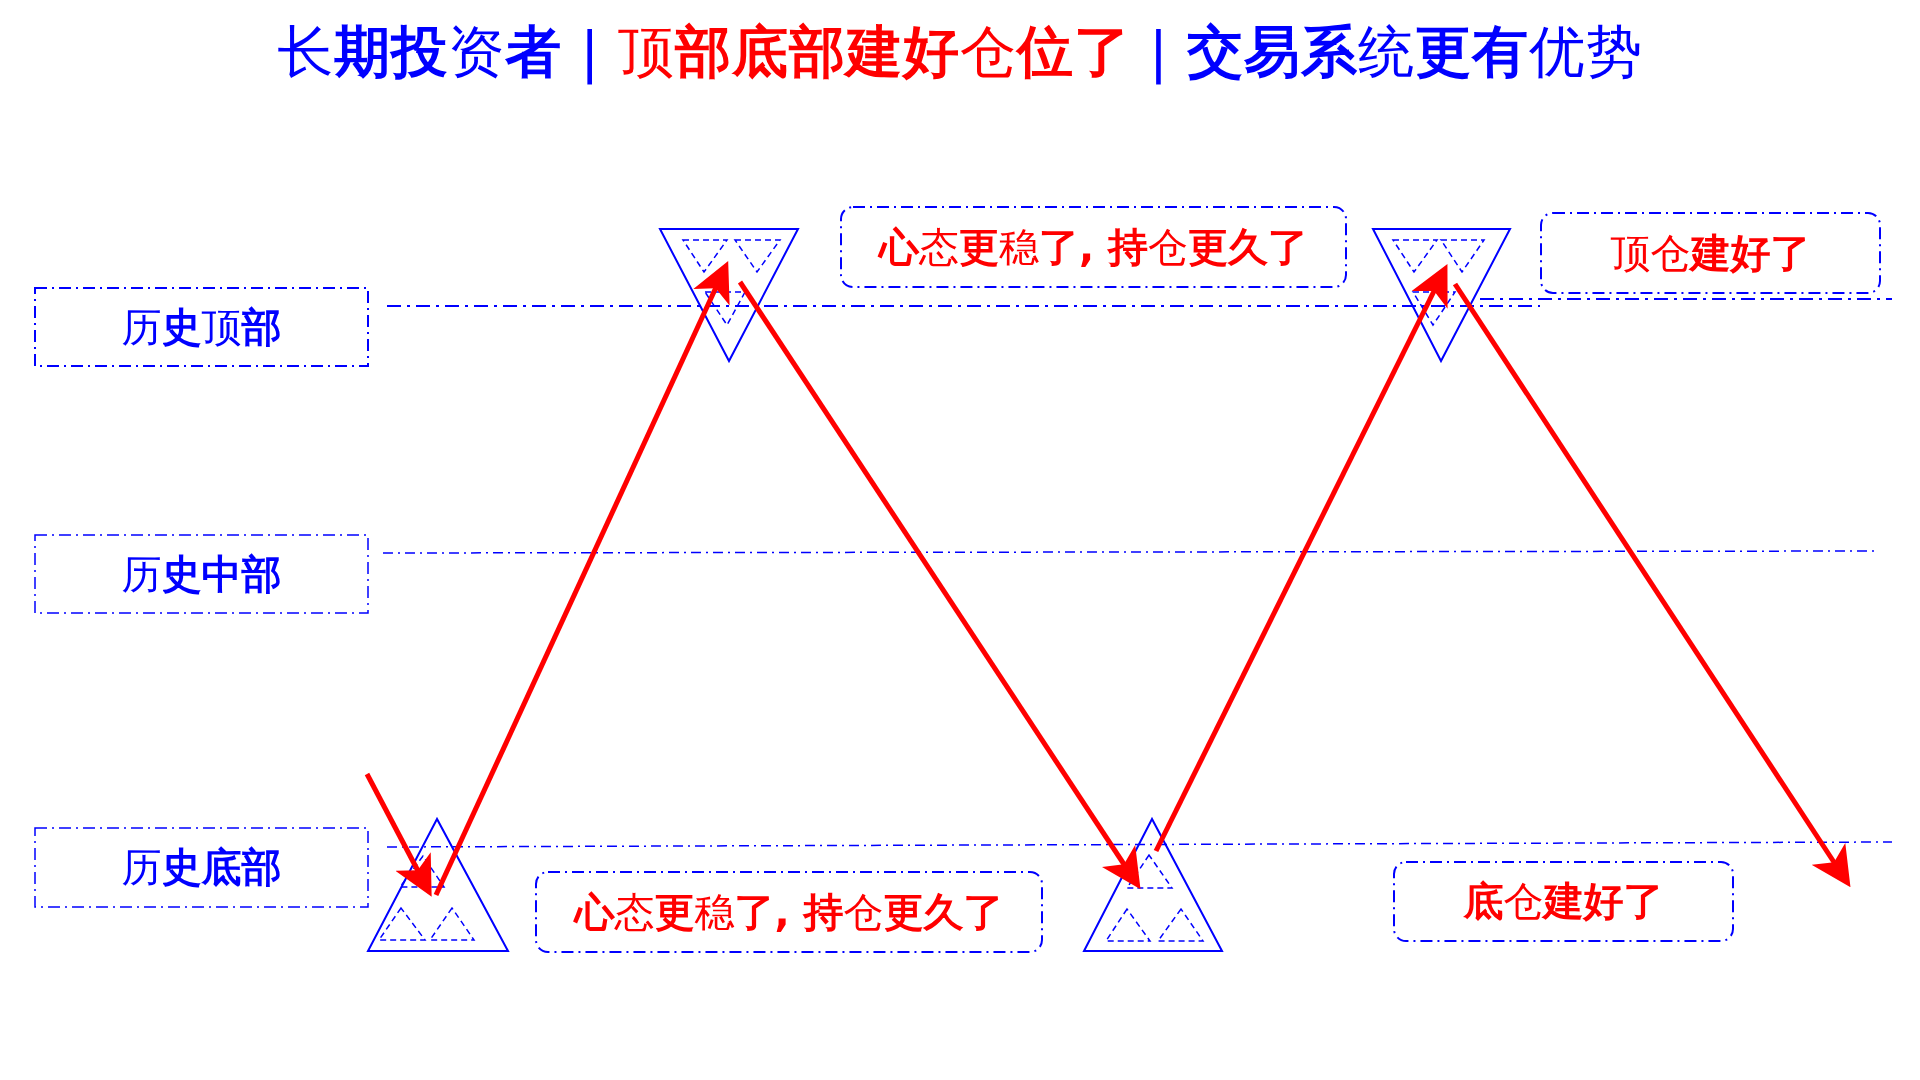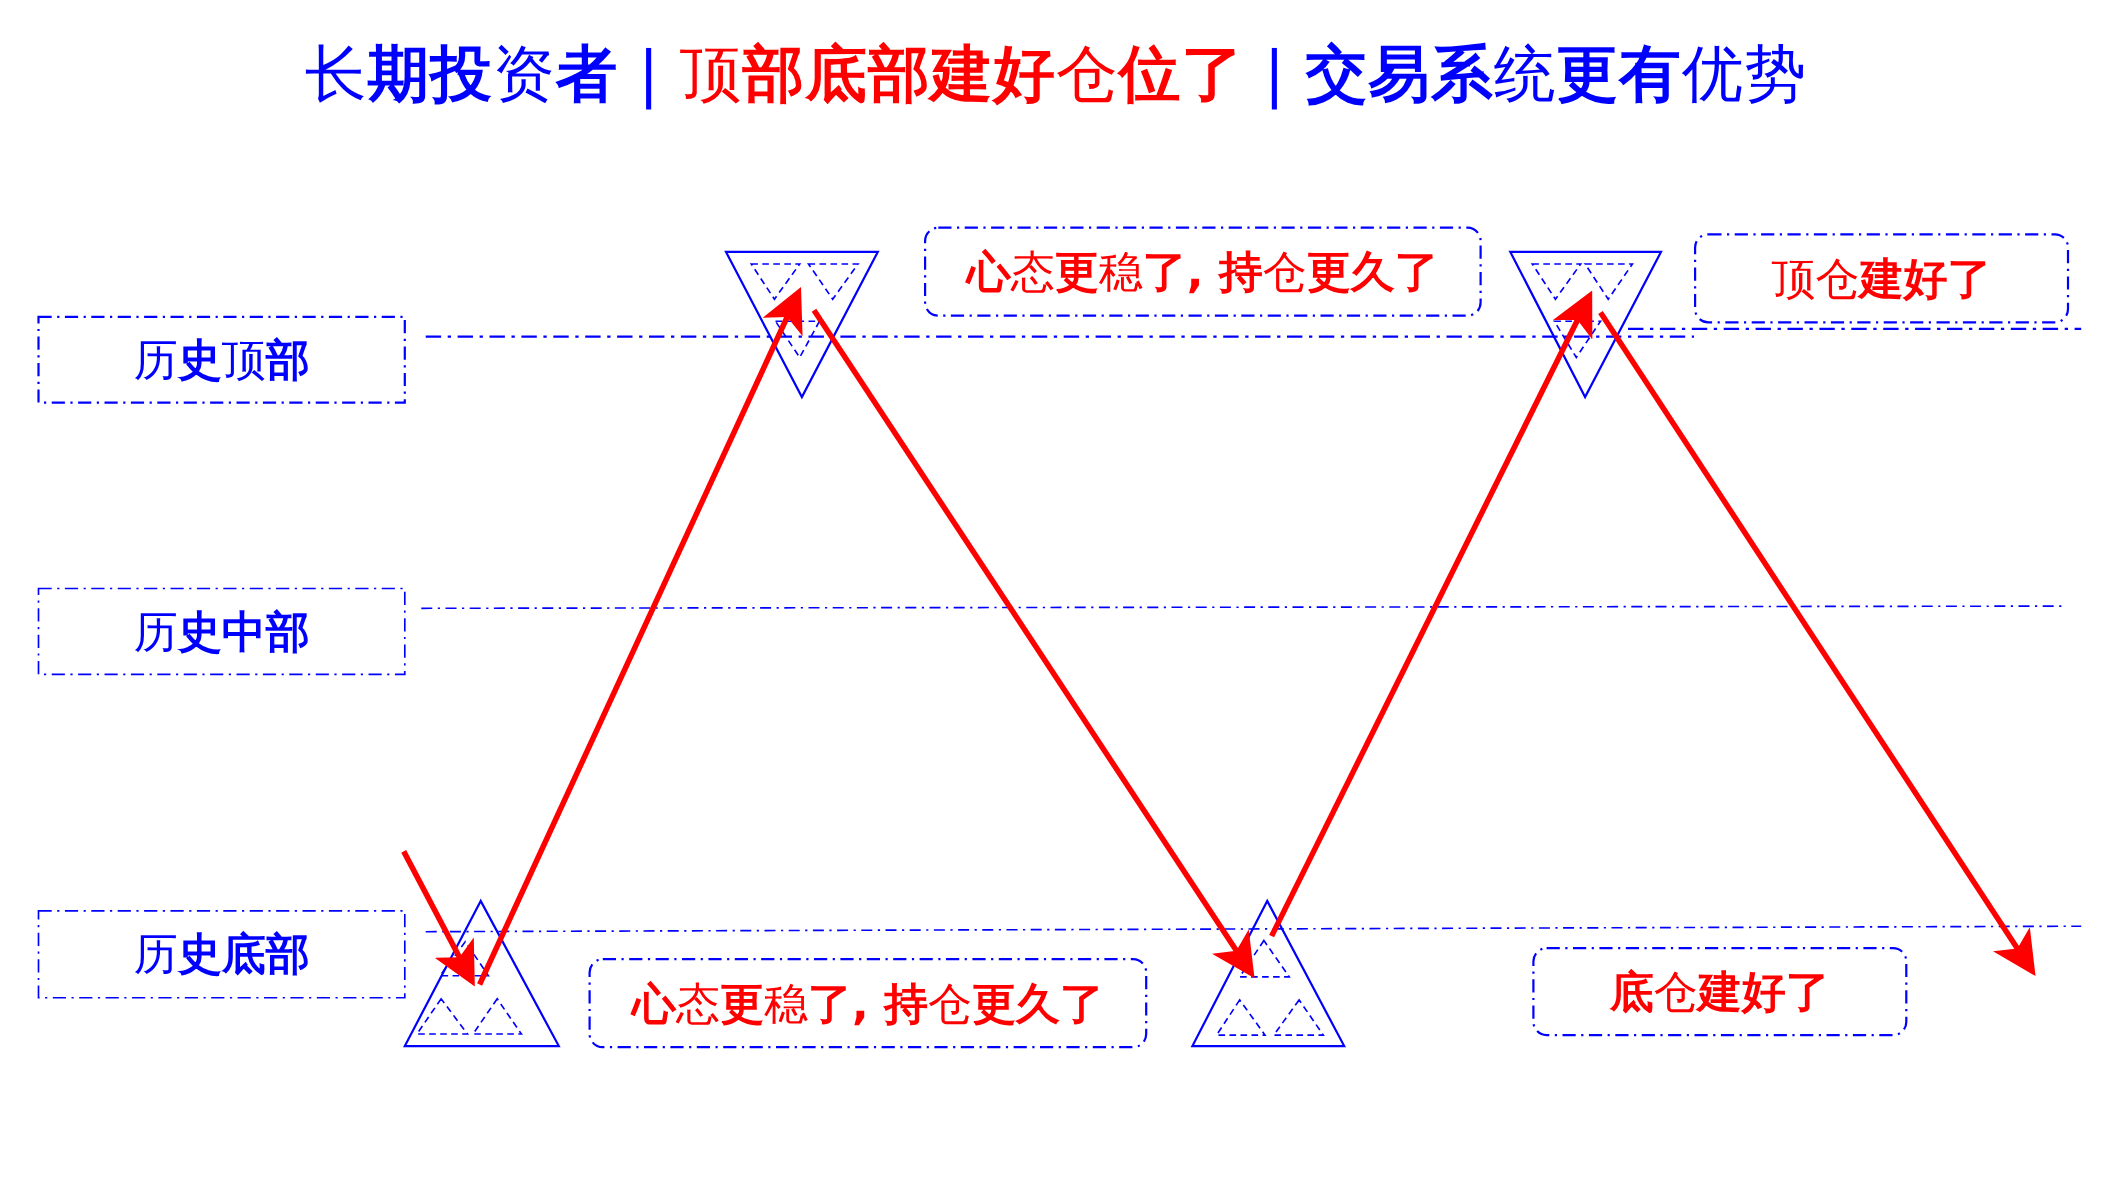--- a/index.html
+++ b/index.html
@@ -1,18 +1,18 @@
 <!DOCTYPE html>
 <html><head>
 <meta charset="utf-8">
 <style>
   html, body { margin: 0; padding: 0; background: #ffffff; }
   body { width: 1920px; height: 1080px; position: relative; overflow: hidden;
          font-family: "DejaVu Sans", "Liberation Sans", sans-serif; }
-  .title { position: absolute; left: 0; top: 30px; width: 1920px; text-align: center;
+  .title { position: absolute; left: 0; top: 14px; width: 1920px; text-align: center;
            font-size: 56px; line-height: 76px; white-space: nowrap; letter-spacing: 1px; }
   .title span { display: inline-block; }
   .b { font-weight: bold; }
   .n { font-weight: normal; }
   .blue { color: #0000ff; }
   .red { color: #ff0000; }
   .sep { margin: 0 18px; font-weight: normal; }
   svg#diagram { position: absolute; left: 0; top: 0; }
   .label { position: absolute; display: flex; align-items: center; justify-content: center;
            font-size: 38px; white-space: nowrap; box-sizing: border-box; }

